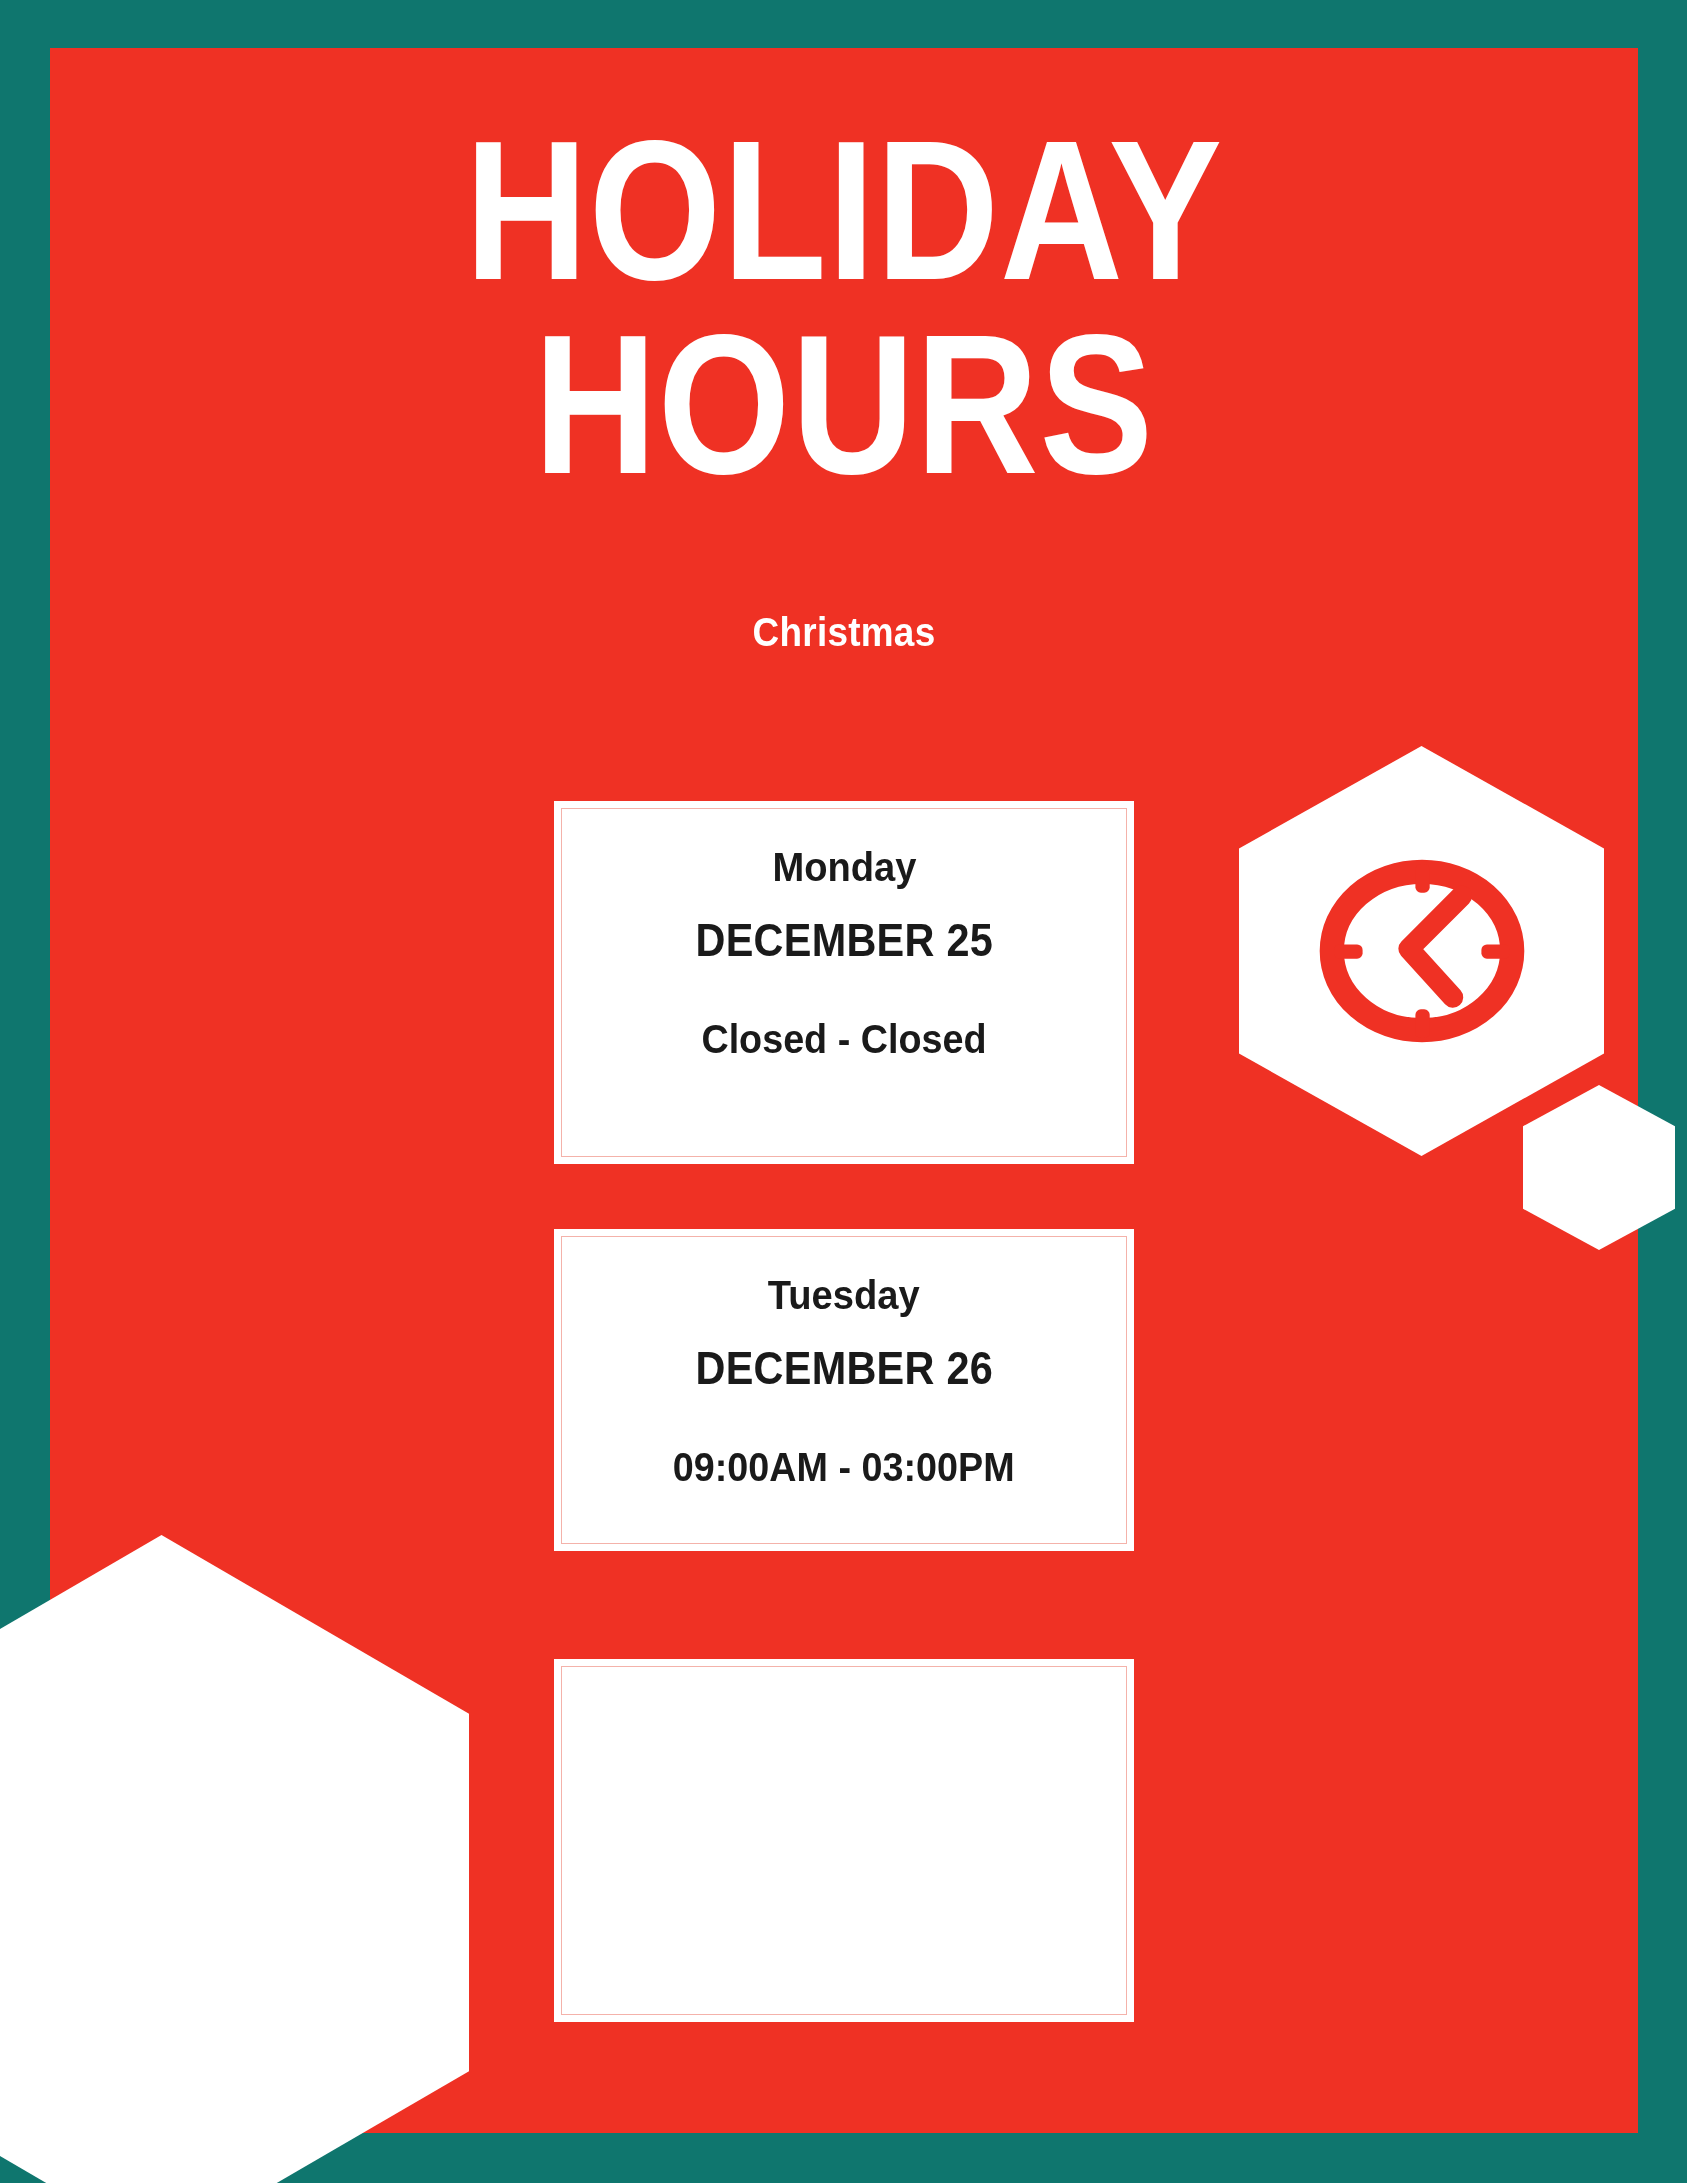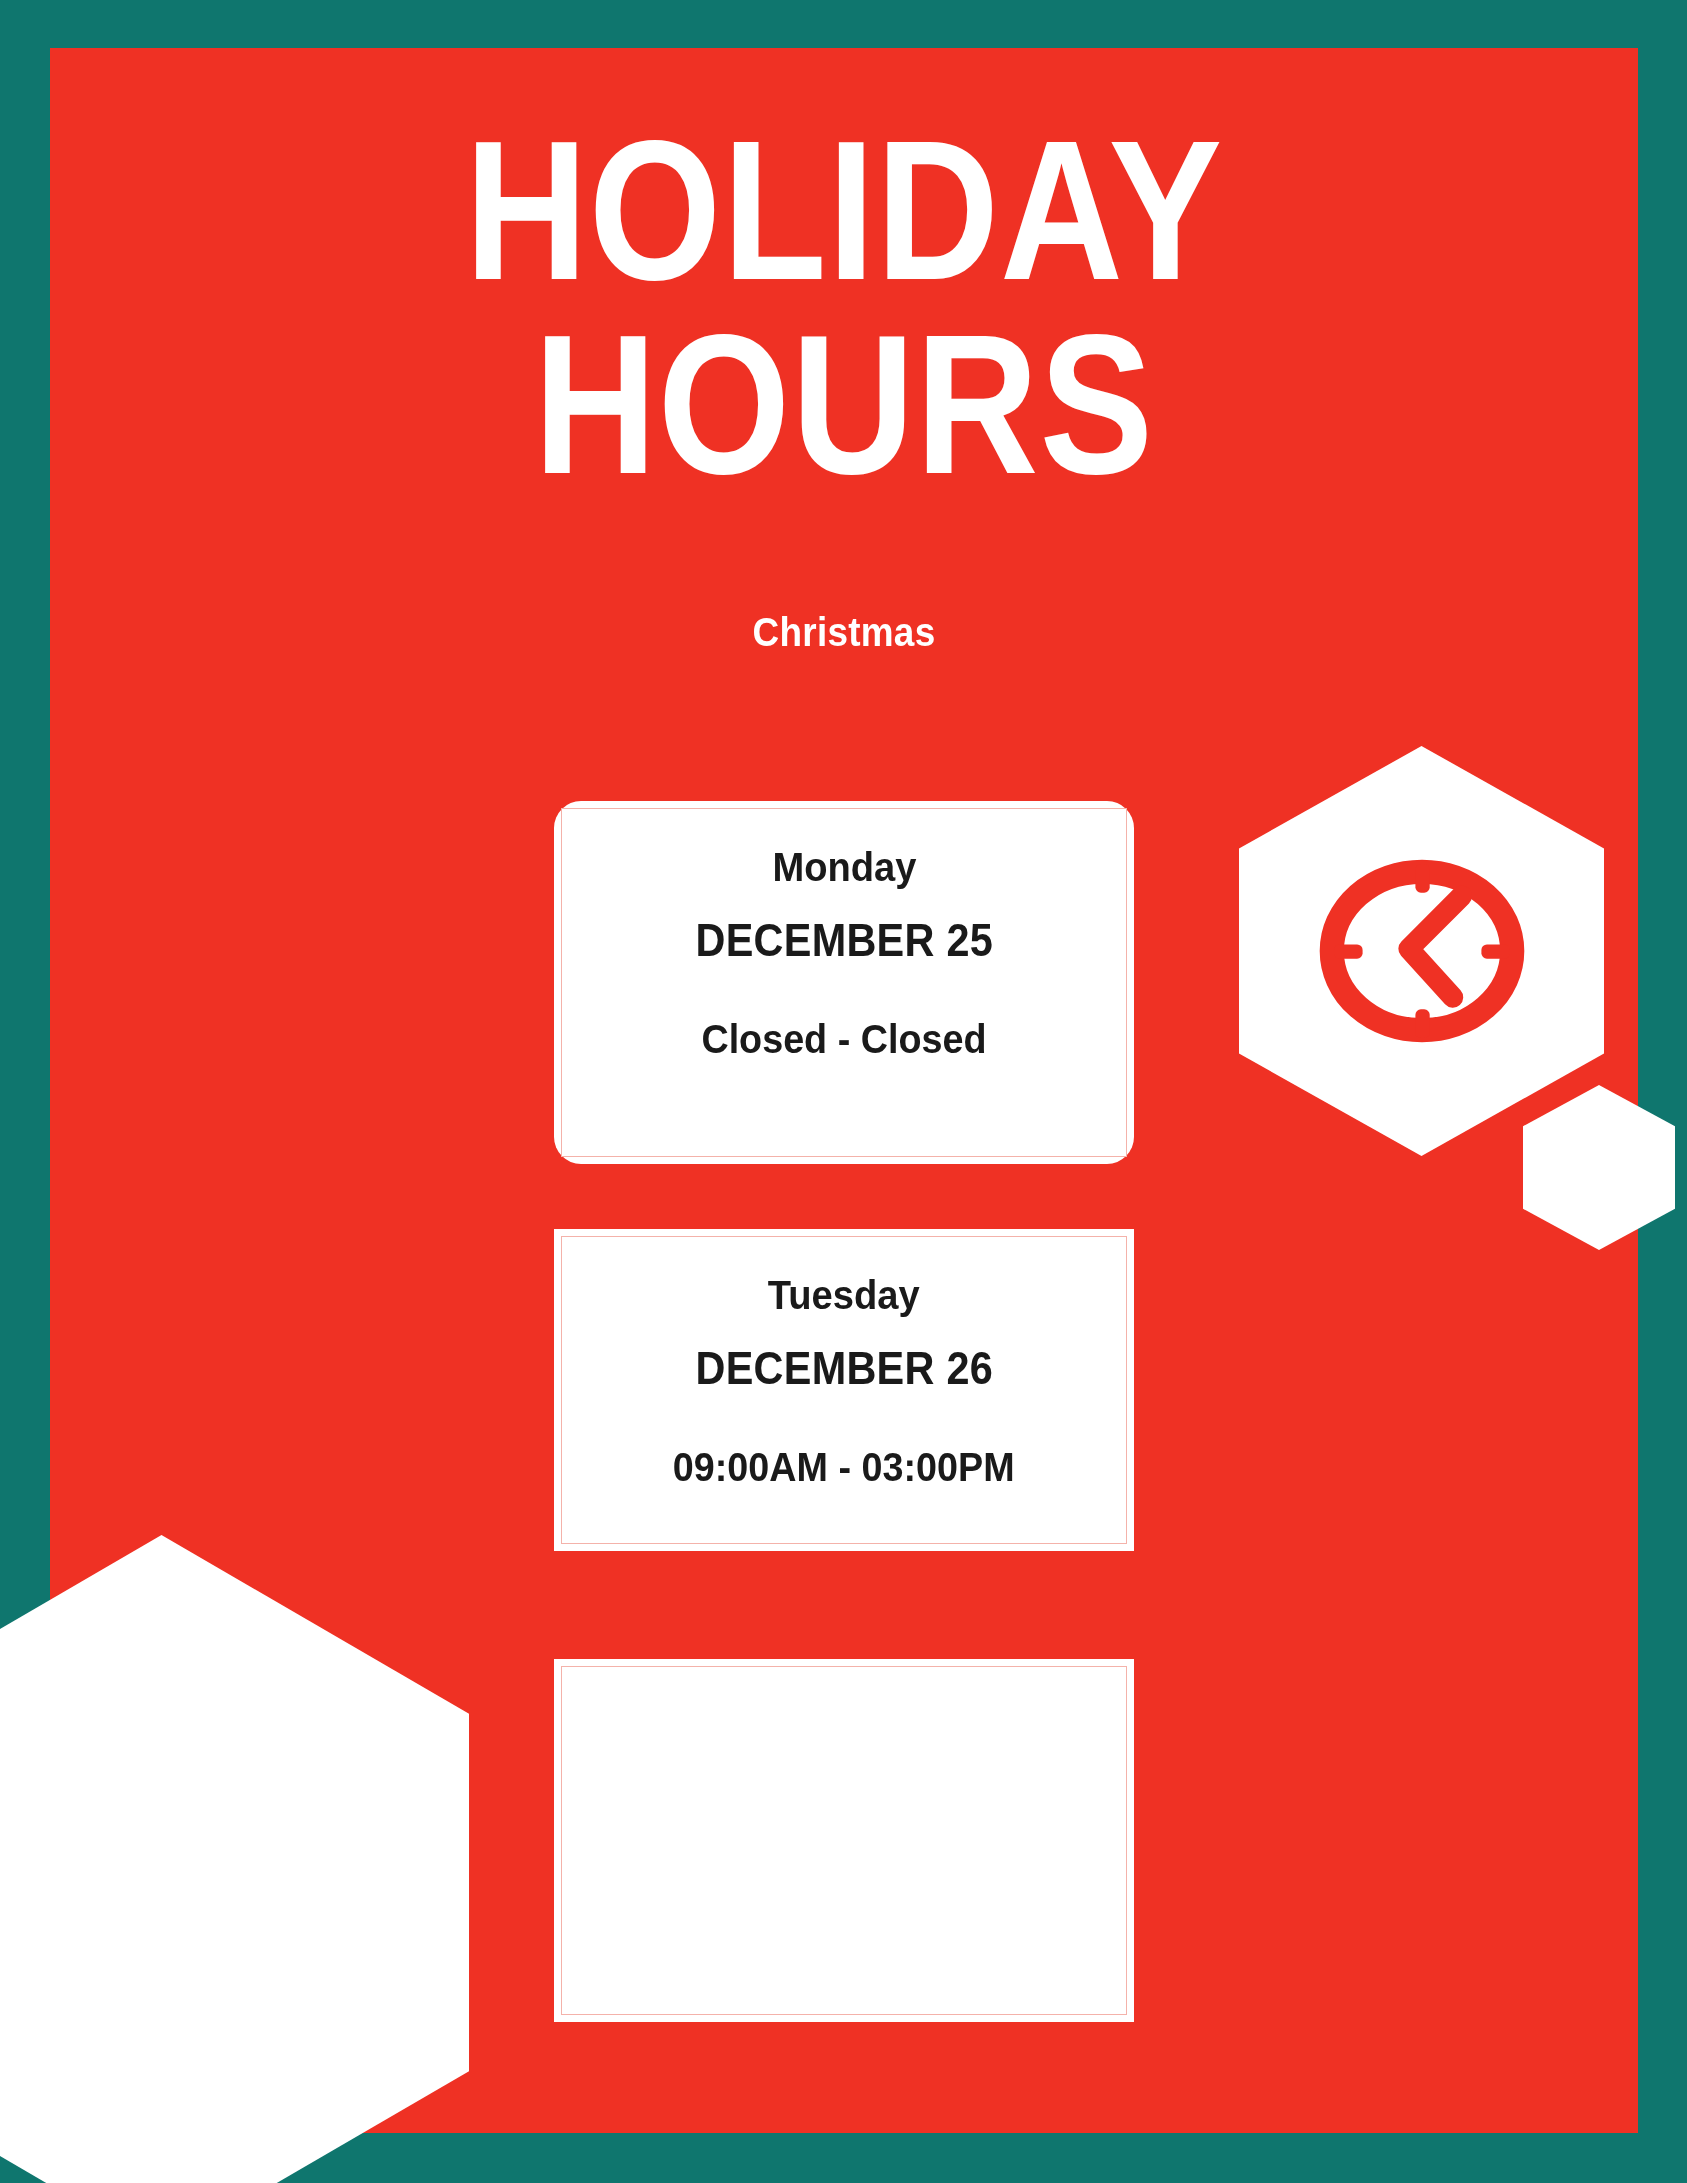--- a/index.html
+++ b/index.html
@@ -123,21 +123,21 @@
   .card-inner {
     border: 1.3px solid #F4B2AA;
     width: 100%;
     height: 100%;
     box-sizing: border-box;
     display: flex;
     flex-direction: column;
     align-items: center;
     justify-content: flex-start;
   }
-  #card-0 { top: 801px; height: 363px; border-radius: 27px; }
+  #card-0 { top: 801px; height: 363px; }
   #card-1 { top: 1229px; height: 322px; }
   #card-2 { top: 1659px; height: 363px; }
 
   .card-day {
     color: #1A1A1A;
     font-weight: 700;
     font-size: 41px;
     line-height: 1.0;
     margin-top: 38px;
     letter-spacing: 0px;

